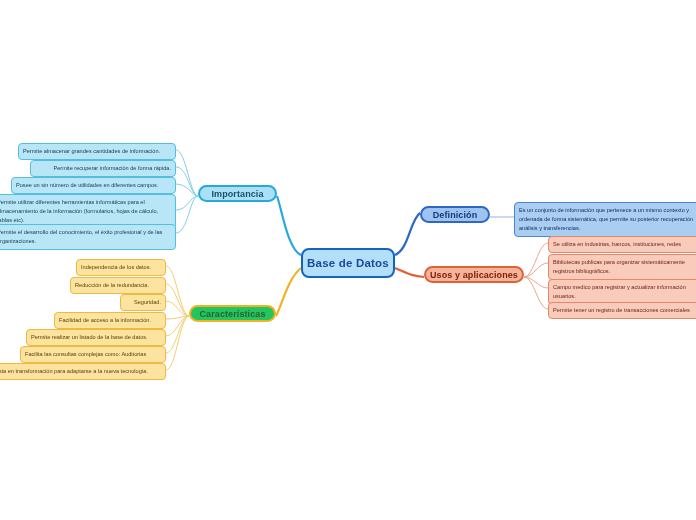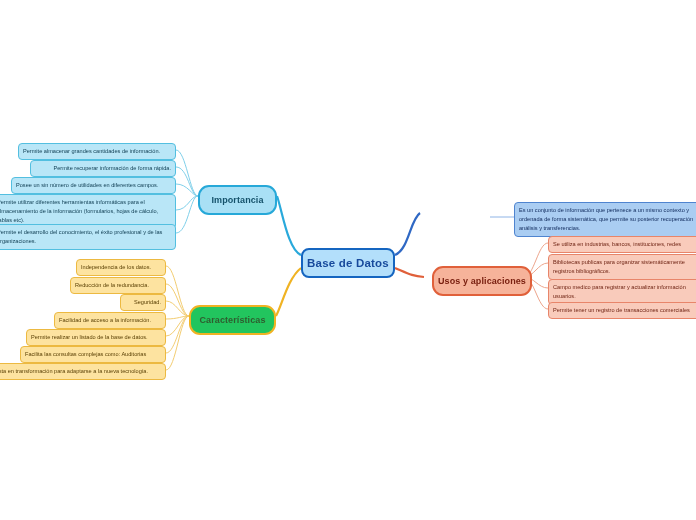--- a/index.html
+++ b/index.html
@@ -47,21 +47,21 @@
     font-size: 11.5px;
     font-weight: bold;
     display: flex;
     align-items: center;
     justify-content: center;
     letter-spacing: .2px;
   }
 
   
   .branch {
-    height: 30px;
+    height: 17px;
     border-radius: 11px;
     border-width: 2px;
     border-style: solid;
     display: flex;
     align-items: center;
     justify-content: center;
     font-size: 9px;
     font-weight: bold;
     letter-spacing: .1px;
     text-align: right;
@@ -82,21 +82,20 @@
     left: 420px; top: 206px; width: 70px;
     background: #9dc3f0;
     border-color: #2f68c4;
     color: #173a77;
   }
   .branch-usos {
     left: 424px; top: 266px; width: 100px;
     background: #f6b39a;
     border-color: #e0603a;
     color: #7a2010;
-    margin-left: 8px;
   }
 
   
   .leaf {
     border-width: 1px;
     border-style: solid;
     border-radius: 4px;
     font-size: 5.6px;
     line-height: 9px;
     padding: 3px 4px;
@@ -184,20 +183,21 @@
   <div class="node branch branch-caracteristicas">Características</div>
 
   <div class="node leaf leaf-yellow" style="left:76px; top:259px; width:90px;">Independencia de los datos.</div>
   <div class="node leaf leaf-yellow" style="left:70px; top:277px; width:96px;">Reducción de la redundancia.</div>
   <div class="node leaf leaf-yellow r-align" style="left:120px; top:294px; width:46px;">Seguridad.</div>
   <div class="node leaf leaf-yellow" style="left:54px; top:312px; width:112px;">Facilidad de acceso a la información.</div>
   <div class="node leaf leaf-yellow" style="left:26px; top:329px; width:140px;">Permite realizar un listado de la base de datos.</div>
   <div class="node leaf leaf-yellow" style="left:20px; top:346px; width:146px;">Facilita las consultas complejas como: Auditorias</div>
   <div class="node leaf leaf-yellow" style="left:-10px; top:363px; width:176px;">Esta en transformación para adaptarse a la nueva tecnología.</div>
 
+  <div class="node branch branch-definicion">Definición</div>
 
   <div class="node leaf leaf-blue2 l-align" style="left:514px; top:202px; width:192px;">Es un conjunto de información que pertenece a un mismo contexto y ordenada de forma sistemática, que permite su posterior recuperación análisis y transferencias.</div>
 
   <div class="node branch branch-usos">Usos y aplicaciones</div>
 
   <div class="node leaf leaf-salmon l-align" style="left:548px; top:236px; width:172px;">Se utiliza en industrias, bancos, instituciones, redes</div>
   <div class="node leaf leaf-salmon l-align" style="left:548px; top:254px; width:160px;">Bibliotecas publicas para organizar sistemáticamente registros bibliográficos.</div>
   <div class="node leaf leaf-salmon l-align" style="left:548px; top:279px; width:160px;">Campo medico para registrar y actualizar información usuarios.</div>
   <div class="node leaf leaf-salmon l-align" style="left:548px; top:302px; width:172px;">Permite tener un registro de transacciones comerciales</div>
 

